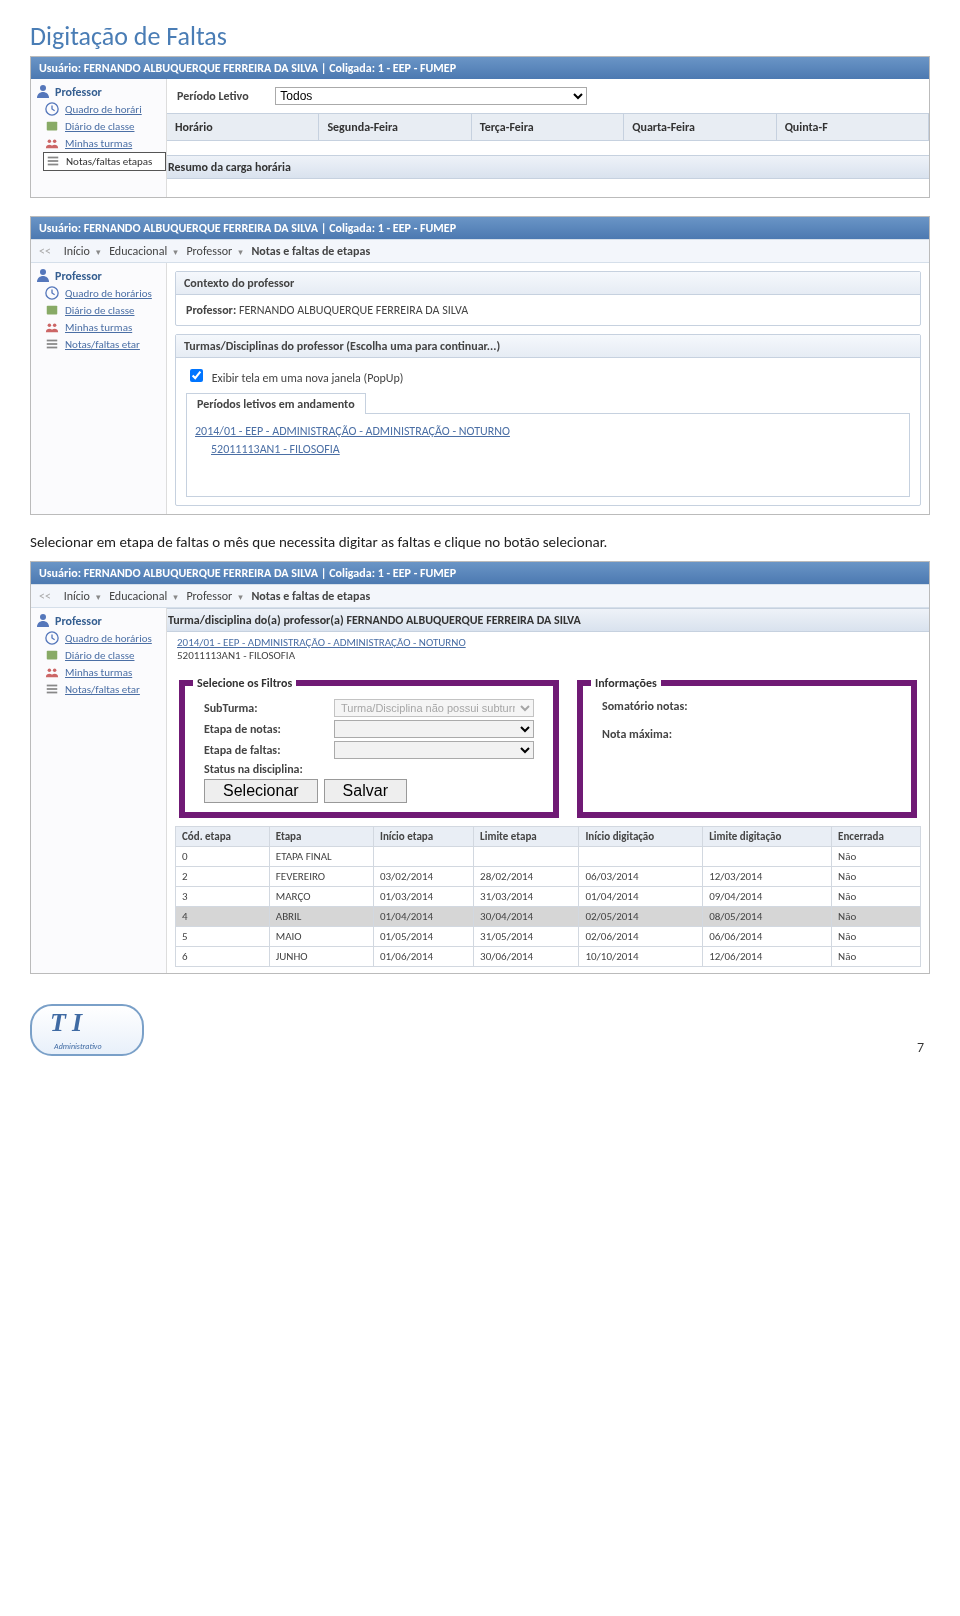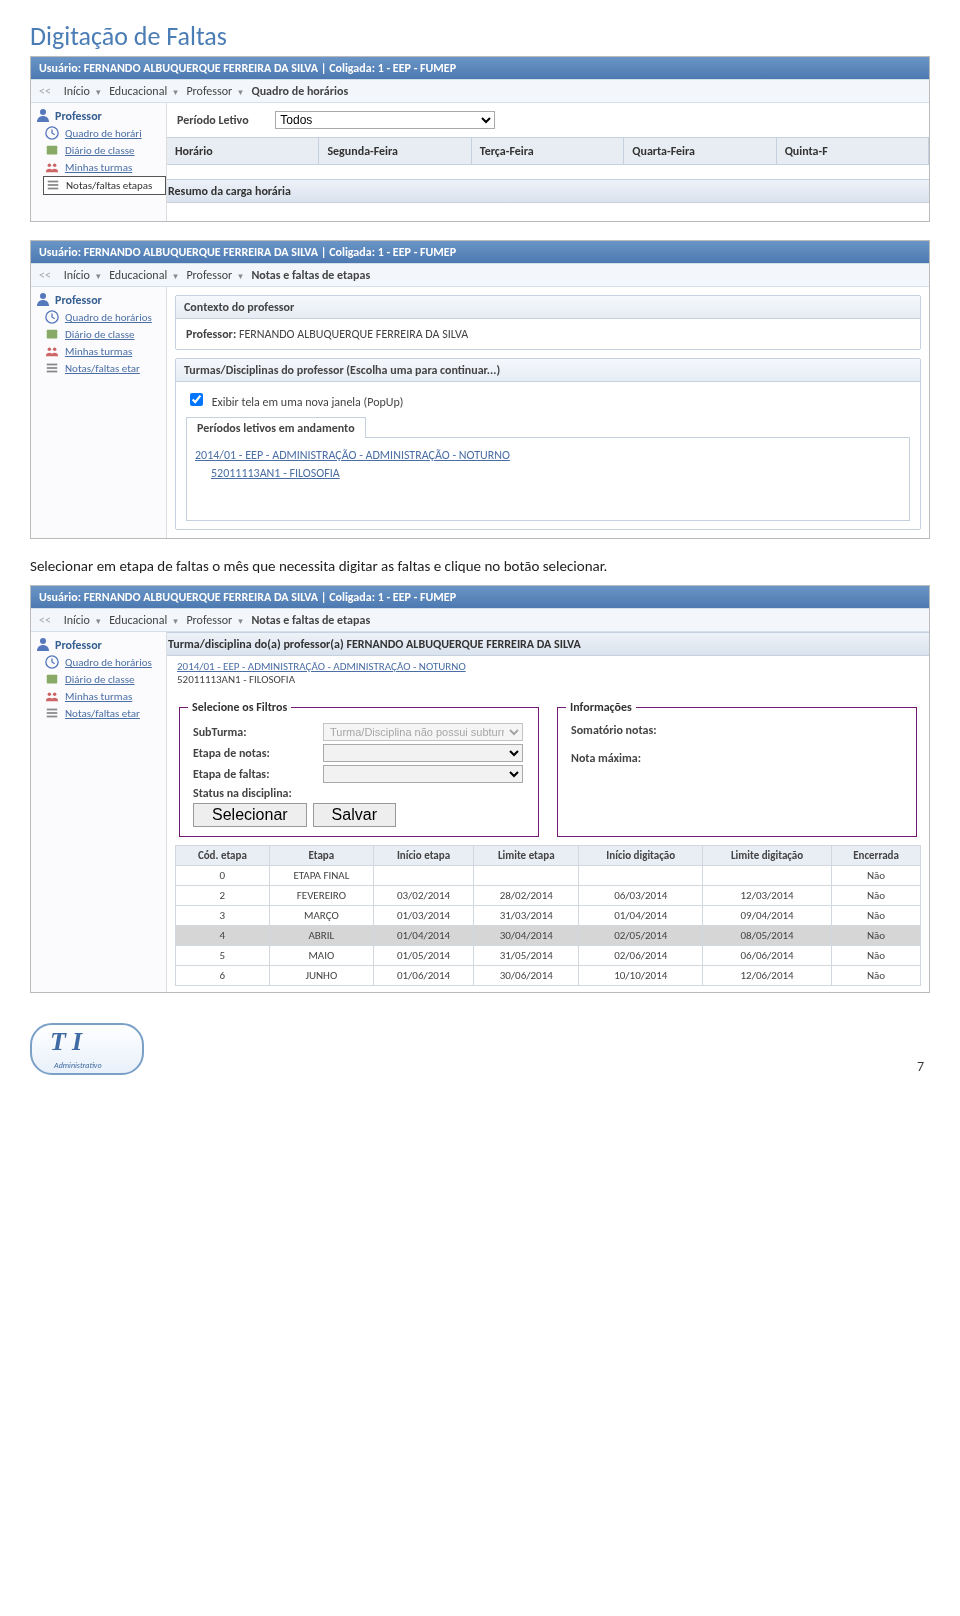--- a/index.html
+++ b/index.html
@@ -15,43 +15,43 @@
   .sidebar{width:135px;background:#fbfbfd;border-right:1px solid #ddd;font-size:12px}
   .sidebar .grp{color:#365f91;font-weight:bold;padding:6px 6px 2px 24px;position:relative}
   .sidebar .grp .ic{position:absolute;left:4px;top:4px;width:16px;height:16px}
   .sidebar ul{list-style:none;margin:0 0 4px 0;padding:0 0 0 12px}
   .sidebar li{padding:2px 2px 2px 22px;position:relative;color:#4b6fa5;font-size:11px;text-decoration:underline}
   .sidebar li .ic{position:absolute;left:2px;top:1px;width:14px;height:14px}
   .sidebar li.sel{background:#fff;border:1px solid #555;text-decoration:none;color:#333}
   .main{flex:1;padding:0;font-size:12px;color:#444}
   .filterbar{padding:8px 10px}
   .filterbar label{font-weight:bold;margin-right:24px}
-  select.plain{border:1px solid #aaa;background:#fff;font-size:12px;width:220px}
+  select.plain{border:1px solid #aaa;background:#fff;font-size:12px;width:312px}
   .tabrow{display:flex;background:#e8edf3;border-top:1px solid #c6d1df;border-bottom:1px solid #c6d1df}
   .tabrow div{flex:1;padding:6px 8px;font-weight:bold;font-size:12px;color:#333;border-right:1px solid #c6d1df}
   .section-head{background:linear-gradient(#eef2f8,#d9e2ee);font-weight:bold;padding:4px 1px;font-size:12px;color:#333;border-top:1px solid #c6d1df;border-bottom:1px solid #c6d1df}
   .panel-block{border:1px solid #c6d1df;margin:8px;border-radius:2px}
   .panel-head{background:linear-gradient(#f5f8fc,#e6ecf4);font-weight:bold;padding:4px 8px;font-size:12px;border-bottom:1px solid #c6d1df}
   .panel-body{padding:8px 10px}
   .chk{margin-right:6px}
   .minitab{display:inline-block;border:1px solid #c6d1df;border-bottom:none;padding:3px 10px;font-weight:bold;font-size:12px;background:#fff;margin-top:8px}
   .listbox{border:1px solid #c6d1df;padding:8px;margin-top:-1px}
   .listbox .row{padding:2px 0;color:#4b6fa5;text-decoration:underline;font-size:12px}
   .gridwrap{padding:6px 8px}
-  fieldset{border:1px solid #701a75;font-size:12px;padding:6px 8px;margin:4px 4px}
+  fieldset{border:6px solid #701a75;font-size:12px;padding:6px 8px;margin:4px 4px}
   legend{font-weight:bold;font-size:12px;color:#333;padding:0 4px}
   .twocol{display:flex;gap:10px}
   .twocol fieldset{flex:1}
-  .formrow{display:flex;align-items:center;margin:3px 5px}
+  .formrow{display:flex;align-items:center;margin:3px 11px}
   .formrow label{width:130px;font-weight:bold}
   .formrow input,.formrow select{border:1px solid #aaa;font-size:11px;padding:1px 2px}
   .formrow select{width:200px;background:#f2f2f2}
   .formrow input.btn{background:#eee;border:1px solid #999;padding:2px 18px;font-size:16px;margin-right:6px}
   table.grid{border-collapse:collapse;width:100%;font-size:11px;margin-top:4px}
-  table.grid th,table.grid td{border:1px solid #d2d8e0;padding:3px 6px;text-align:center;white-space:nowrap}
+  table.grid th,table.grid td{border:1px solid #d2d8e0;padding:3px 6px;text-align:left;white-space:nowrap}
   table.grid th{background:#e9eef5;font-weight:bold}
   table.grid tr.hl{background:#d6d6d6}
   .footer{display:flex;justify-content:space-between;align-items:flex-end;padding:12px 0 6px 0}
   .logo{width:110px;height:48px;border:2px solid #7aa0c8;border-radius:22px;position:relative;background:linear-gradient(#fff,#e8f0fa)}
   .logo .t{position:absolute;left:18px;top:2px;font-family:Georgia,serif;font-style:italic;font-weight:bold;font-size:26px;color:#3f6aa3}
   .logo .i{position:absolute;left:40px;top:2px;font-family:Georgia,serif;font-style:italic;font-weight:bold;font-size:26px;color:#3f6aa3}
   .logo .sub{position:absolute;left:22px;bottom:3px;font-size:8px;color:#3f6aa3;font-style:italic}
   .pagenum{font-size:14px;color:#333;padding-right:6px}
   .ic svg{width:100%;height:100%}
   .clock{color:#57b;fill:#57b}
@@ -63,27 +63,20 @@
 </style>
 </head>
 <body>
 
 <div class="page">
 
 <h2 class="title">Digitação de Faltas</h2>
 
 <div class="shot">
   <div class="userbar">Usuário: FERNANDO ALBUQUERQUE FERREIRA DA SILVA  |  Coligada: 1 - EEP - FUMEP</div>
-  <div class="crumbs">
-    <span style="color:#aaa;margin-right:10px">&lt;&lt;</span>
-    <span>Início</span><span class="arrow">▾</span>
-    <span>Educacional</span><span class="arrow">▾</span>
-    <span>Professor</span><span class="arrow">▾</span>
-    <span style="font-weight:bold">Quadro de horários</span>
-  </div>
   <div class="body-area">
     <div class="sidebar">
       <div class="grp">
         <span class="ic man"><svg viewBox="0 0 16 16">
                 <circle cx="8" cy="5" r="3"></circle>
                 <path d="M2 15c0-4 3-6 6-6s6 2 6 6z"></path>
               </svg></span>
         <span>Professor</span>
       </div>
       <ul>

